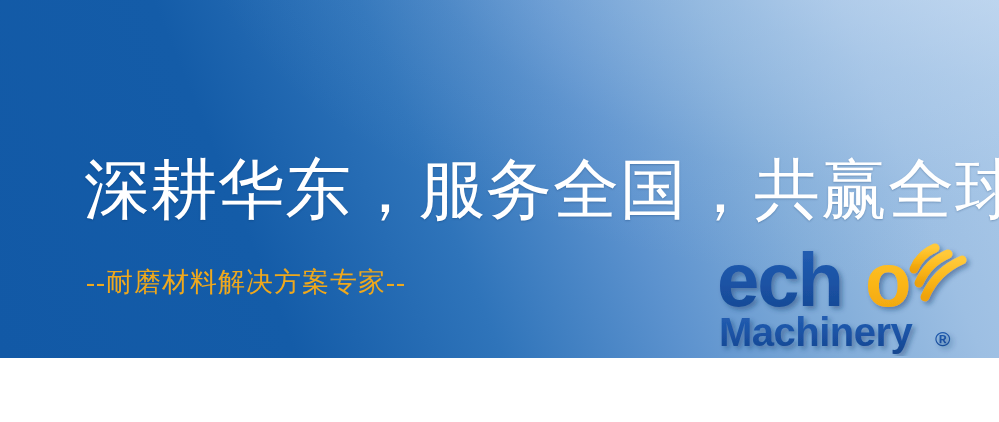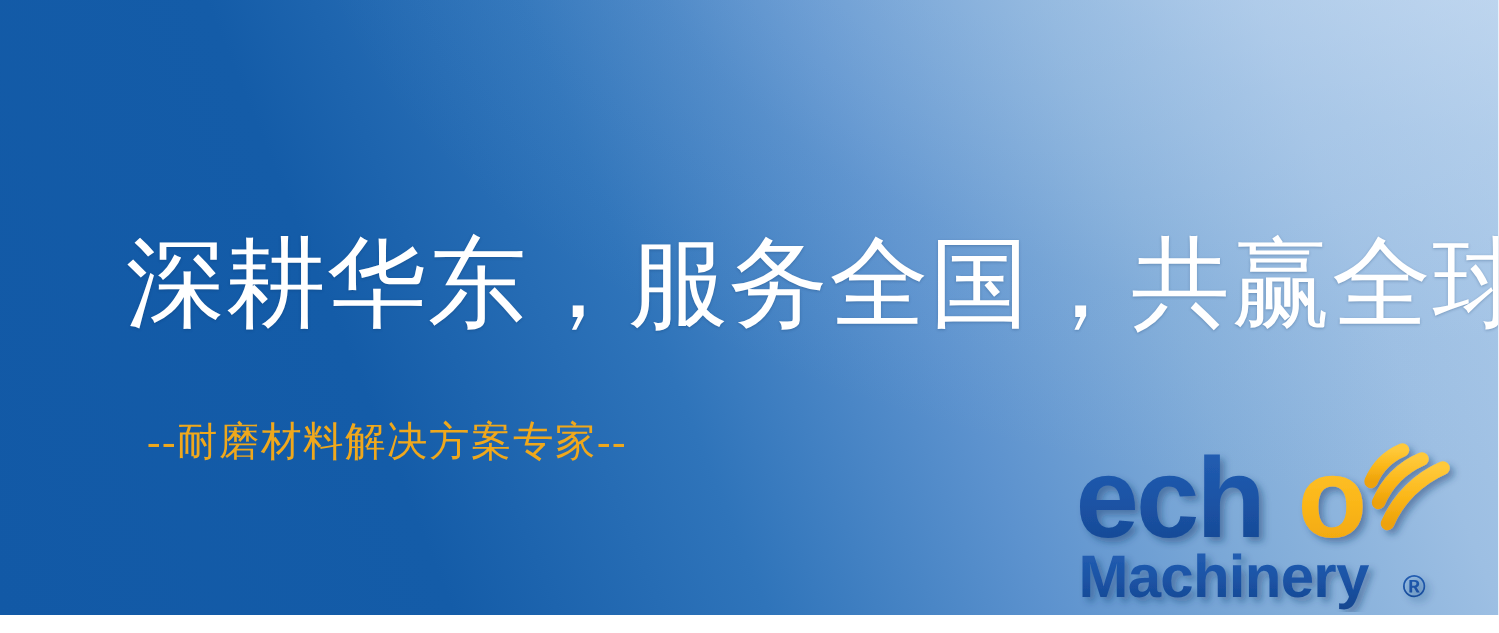--- a/index.html
+++ b/index.html
@@ -4,21 +4,21 @@
 <style>
   html, body {
     margin: 0;
     padding: 0;
     background: #ffffff;
   }
 
   #banner {
     position: relative;
     width: 999px;
-    height: 410px;
+    height: 358px;
     overflow: hidden;
     font-family: "Liberation Sans", sans-serif;
     
     background:
       linear-gradient(68deg,
         #1259a6 0%,
         #145ca8 26%,
         #2f74ba 44%,
         #5c92ce 60%,
         #82add9 74%,
@@ -55,21 +55,21 @@
     white-space: nowrap;
     text-shadow: 0 1px 2px rgba(10,45,90,0.28);
     z-index: 3;
   }
 
   
   .subtitle {
     position: absolute;
     left: 86px;
     top: 266px;
-    margin: 12px;
+    margin: 0;
     font-family: "Liberation Serif", "DejaVu Serif", serif;
     font-size: 27px;
     line-height: 32px;
     font-weight: 400;
     color: #efa81c;
     letter-spacing: 1px;
     white-space: nowrap;
     z-index: 3;
   }
 

